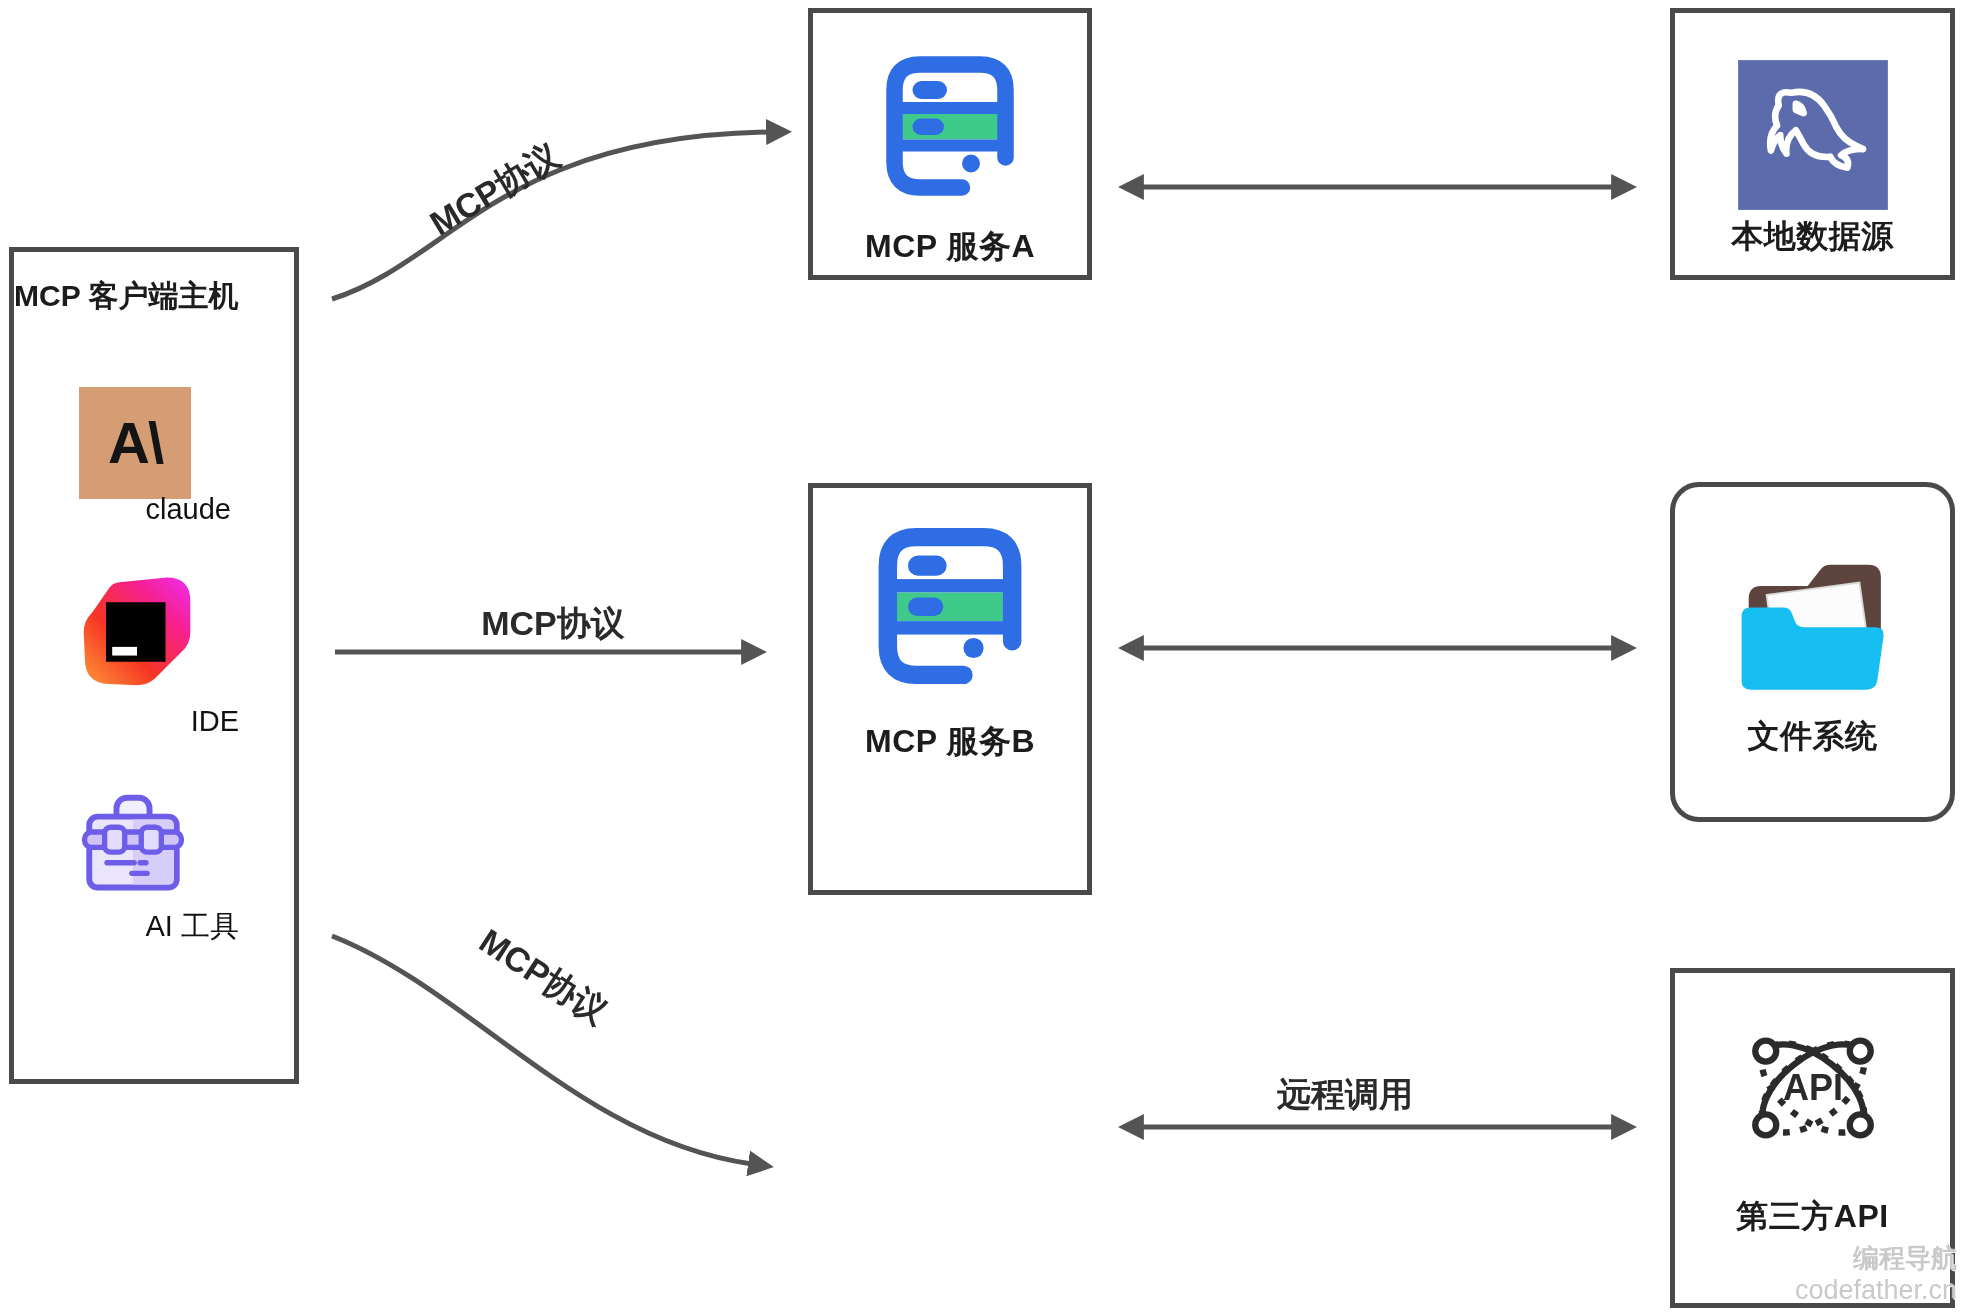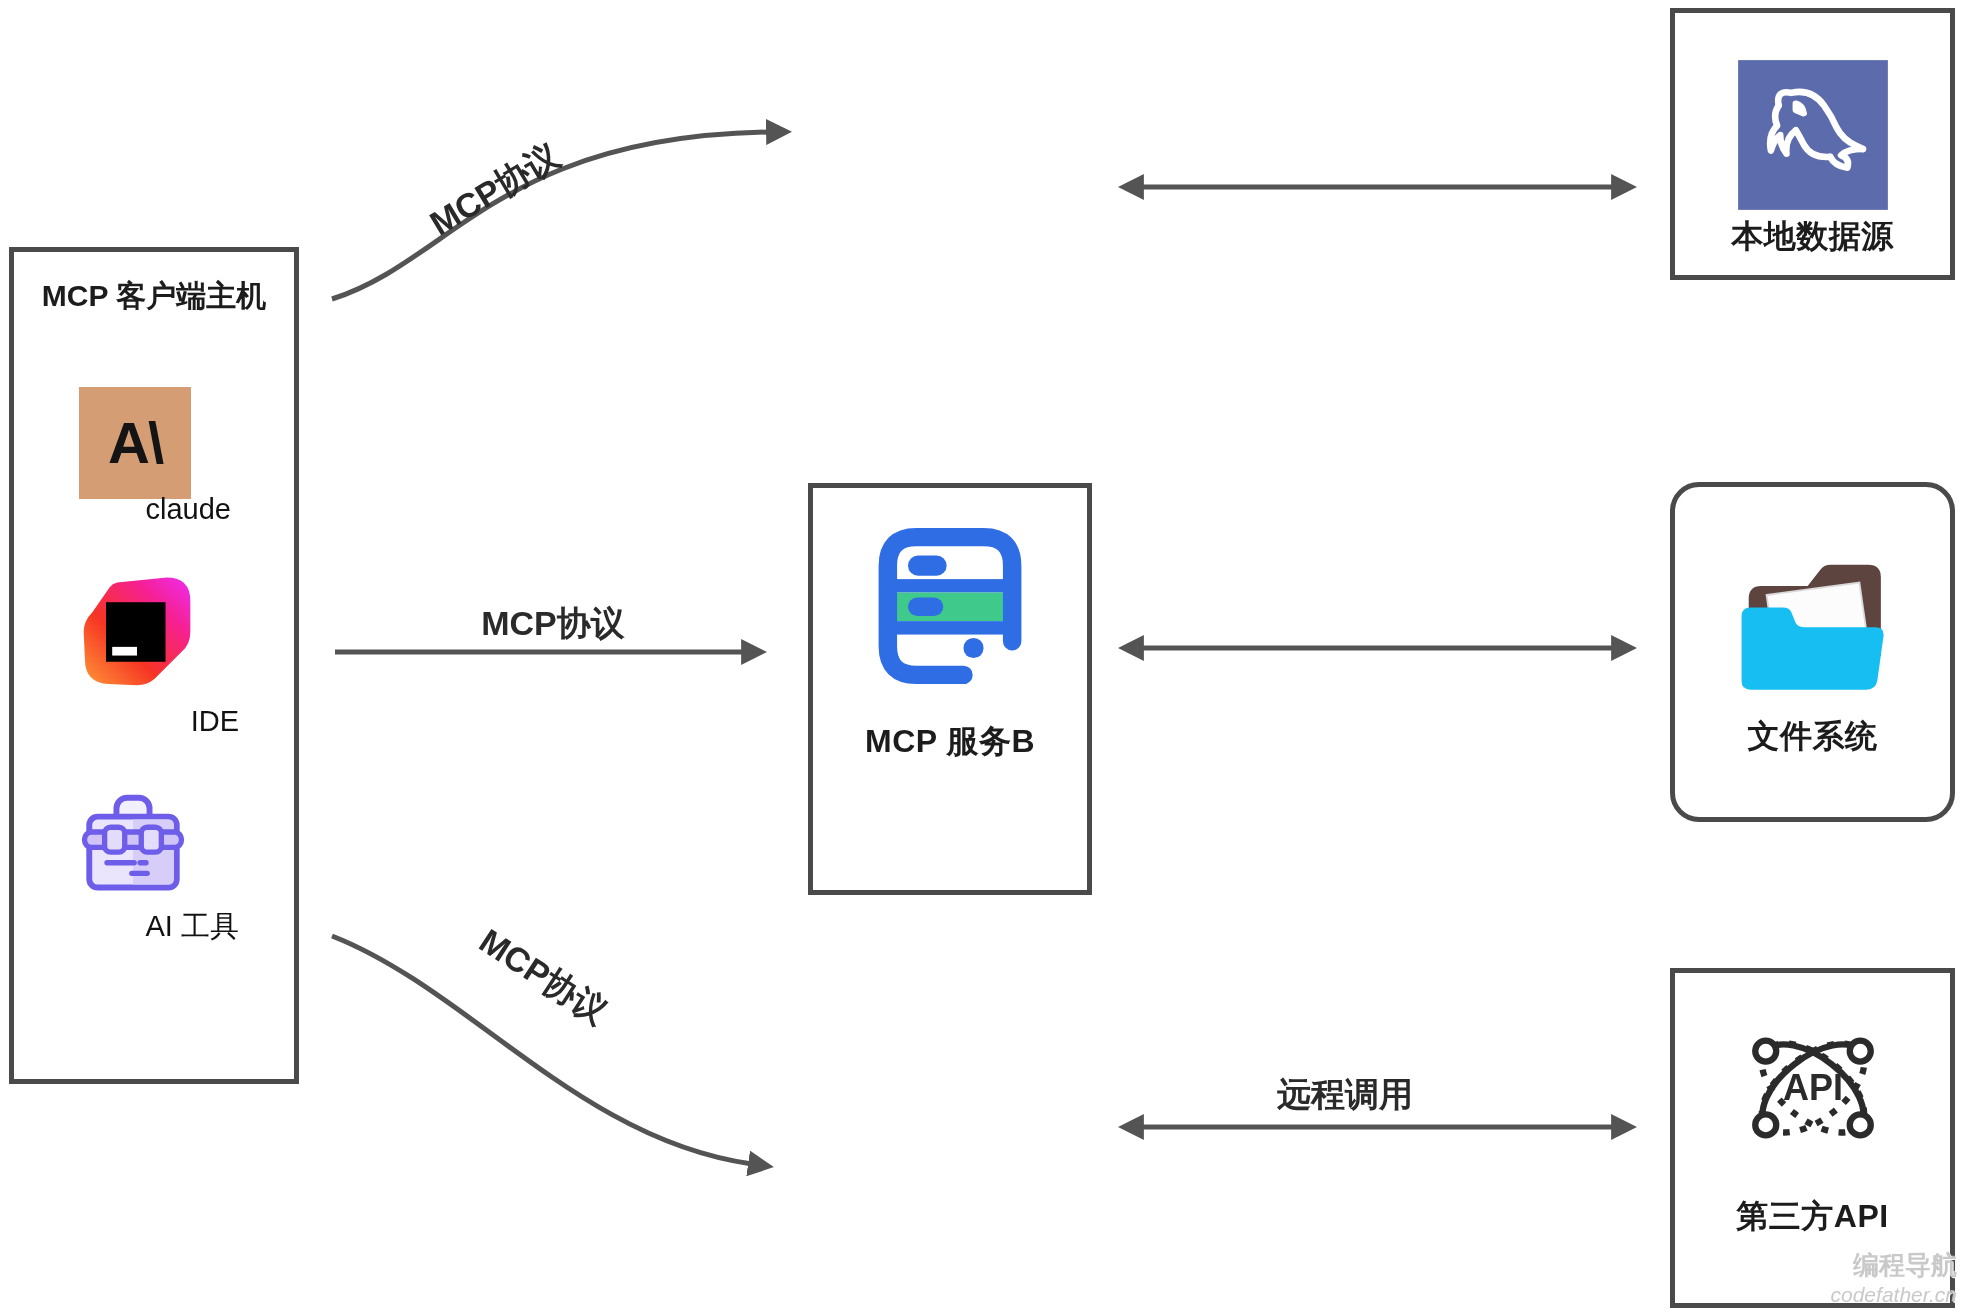--- a/index.html
+++ b/index.html
@@ -4,35 +4,35 @@
 <style>
   html,body{margin:0;padding:0;background:#fff;}
   body{font-family:"Liberation Sans","DejaVu Sans",sans-serif;}
   #stage{position:relative;width:1965px;height:1314px;background:#ffffff;overflow:hidden;}
   svg{display:block;}
   .arrow-layer{position:absolute;left:0;top:0;z-index:1;}
   .box{position:absolute;background:#fff;border:5px solid #4a4a4a;box-sizing:border-box;
        display:flex;flex-direction:column;align-items:center;z-index:2;}
   .box-label{font-weight:700;font-size:32px;color:#1c1c1c;letter-spacing:0.5px;white-space:nowrap;}
   
-  .panel-title{position:absolute;left:0;top:24px;width:100%;text-align:center;
+  .panel-title{position:absolute;left:0;top:24px;width:100%;text-align:left;
                font-weight:700;font-size:30px;color:#1c1c1c;white-space:nowrap;}
   .client-item-label{position:absolute;text-align:right;font-size:29px;color:#111;white-space:nowrap;}
   .claude-box{position:absolute;left:65px;top:135px;width:112px;height:112px;background:#d49d74;
               display:flex;align-items:center;justify-content:center;}
   .claude-glyph{font-weight:800;font-size:58px;color:#141414;letter-spacing:-2px;line-height:1;}
   
   .edge-label{position:absolute;z-index:3;font-weight:700;font-size:34px;color:#2a2a2a;
               white-space:nowrap;transform-origin:center;}
   
   .watermark{position:absolute;right:8px;bottom:6px;z-index:5;text-align:right;
              color:#c9c9c9;text-shadow:1px 1px 0 rgba(255,255,255,.95), -1px -1px 0 rgba(255,255,255,.6);
              line-height:1.25;}
   .watermark .wm1{font-size:26px;font-weight:700;}
-  .watermark .wm2{font-size:21px;font-weight:400;font-style:italic;}
+  .watermark .wm2{font-size:27px;font-weight:400;}
 </style>
 </head>
 <body>
 
 <div id="stage">
 
   <svg class="arrow-layer" width="1965" height="1314" viewBox="0 0 1965 1314">
     <defs>
       <marker id="ah" viewBox="0 0 10 10" refX="1.5" refY="5" markerWidth="5.2" markerHeight="5.2" orient="auto-start-reverse">
         <path d="M 0 0 L 10 5 L 0 10 z" fill="#545454"></path>
@@ -86,20 +86,33 @@
       <rect x="57" y="29" width="17" height="21" rx="5" fill="#e3dcfb" stroke="#6d5de8" stroke-width="4.5"></rect>
       <g stroke="#6d5de8" stroke-width="4.5" stroke-linecap="round">
         <path d="M 28 59 H 51"></path>
         <path d="M 56 59 H 61"></path>
         <path d="M 49 68 H 62"></path>
       </g>
     </svg>
     <div class="client-item-label" style="left:21px;top:655px;width:204px;">AI 工具</div>
   </div>
 
+  <div class="box" style="left:808px;top:8px;width:284px;height:272px;padding-top:38px;">
+    <svg width="150" height="150" viewBox="0 0 100 100">
+      <rect x="16" y="12" width="68" height="76" rx="14" fill="#fff"></rect>
+      <rect x="25" y="20" width="23" height="12" rx="6" fill="#2e6de4"></rect>
+      <rect x="16" y="34" width="68" height="8" fill="#2e6de4"></rect>
+      <rect x="16" y="42" width="68" height="17" fill="#3fca8c"></rect>
+      <rect x="25" y="45" width="21" height="11" rx="5.5" fill="#2e6de4"></rect>
+      <rect x="16" y="59" width="68" height="8" fill="#2e6de4"></rect>
+      <circle cx="64" cy="75" r="6" fill="#2e6de4"></circle>
+      <path d="M 58 91 L 30 91 Q 13 91 13 74 L 13 26 Q 13 9 30 9 L 70 9 Q 87 9 87 26 L 87 71" fill="none" stroke="#2e6de4" stroke-width="11" stroke-linecap="round"></path>
+    </svg>
+    <div class="box-label" style="margin-top:24px;">MCP 服务A</div>
+  </div>
 
   <div class="box" style="left:808px;top:483px;width:284px;height:412px;padding-top:34px;">
     <svg width="168" height="168" viewBox="0 0 100 100">
       <rect x="16" y="12" width="68" height="76" rx="14" fill="#fff"></rect>
       <rect x="25" y="20" width="23" height="12" rx="6" fill="#2e6de4"></rect>
       <rect x="16" y="34" width="68" height="8" fill="#2e6de4"></rect>
       <rect x="16" y="42" width="68" height="17" fill="#3fca8c"></rect>
       <rect x="25" y="45" width="21" height="11" rx="5.5" fill="#2e6de4"></rect>
       <rect x="16" y="59" width="68" height="8" fill="#2e6de4"></rect>
       <circle cx="64" cy="75" r="6" fill="#2e6de4"></circle>

